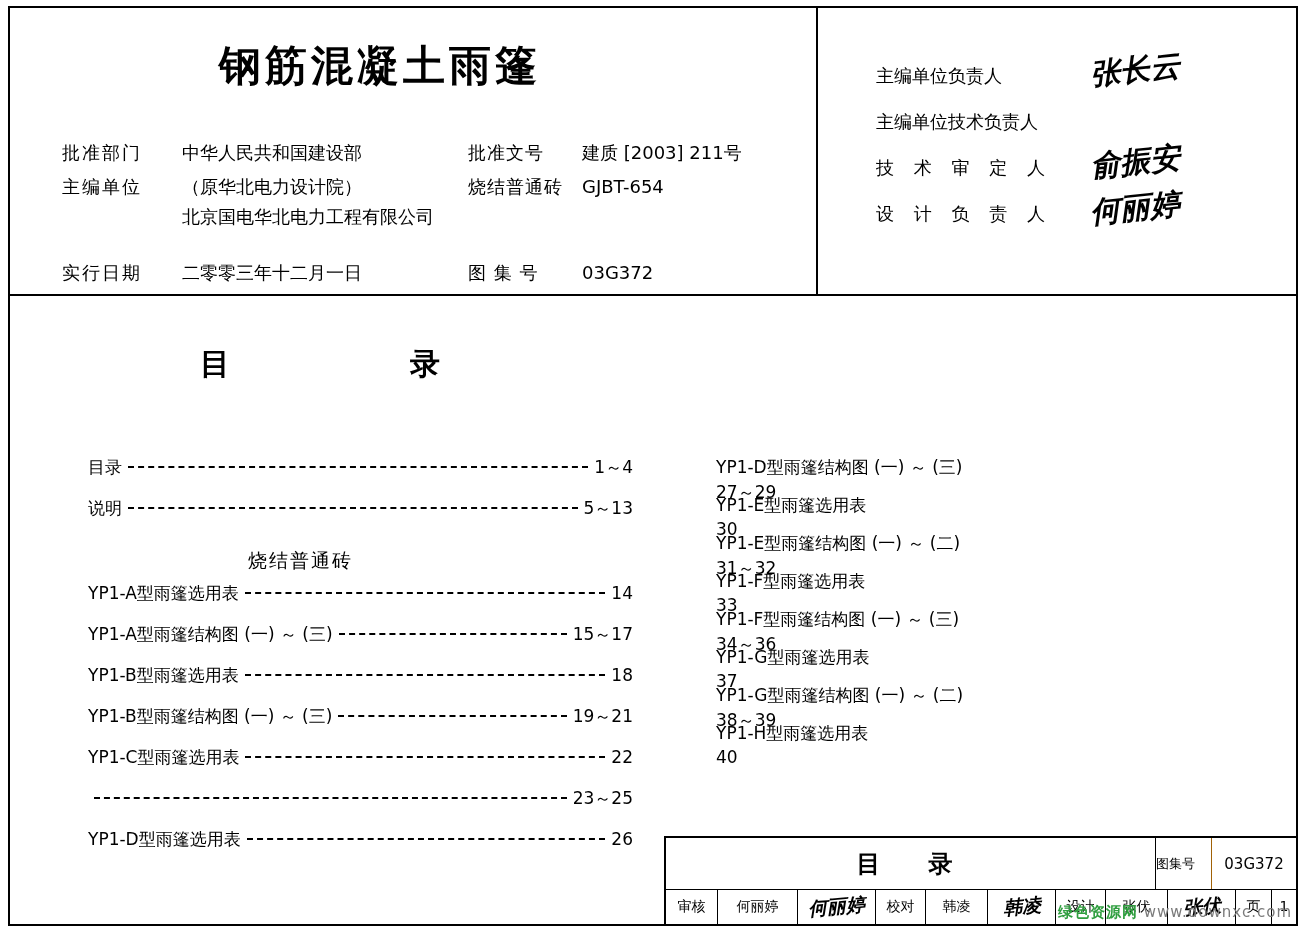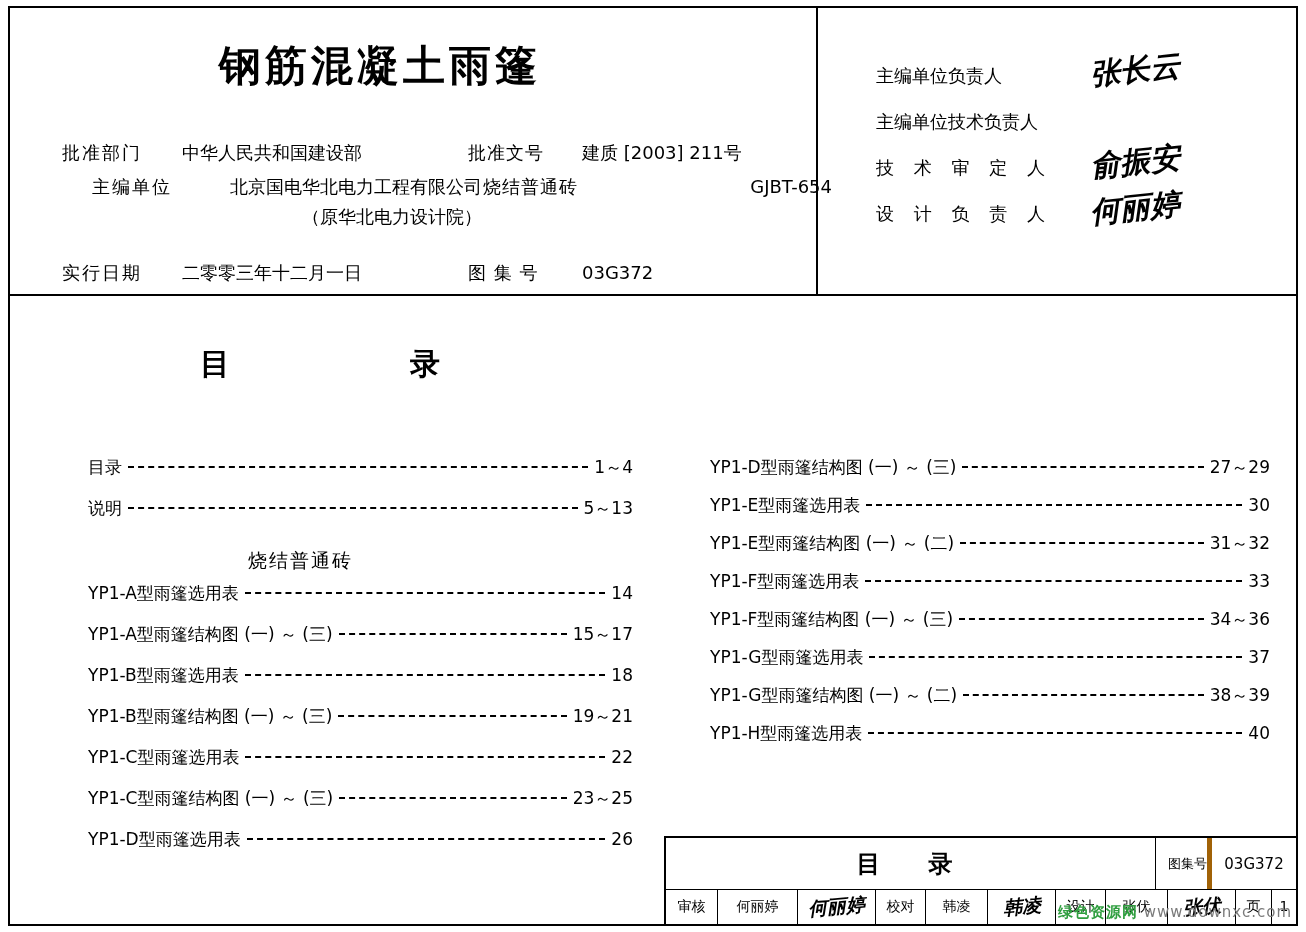--- a/index.html
+++ b/index.html
@@ -37,21 +37,21 @@
     position:absolute;left:0;top:30px;width:740px;
     text-align:center;
     font-family:"DejaVu Sans","Liberation Sans",sans-serif;
     font-size:42px;font-weight:bold;letter-spacing:4px;
   }
   .meta{
     position:absolute;left:52px;top:130px;width:740px;
     font-size:18px;line-height:30px;
   }
   .meta-row{position:relative;height:34px;}
-  .meta-row.tall{height:54px;text-align:right;}
+  .meta-row.tall{height:54px;}
   .m-label{position:absolute;left:0;top:0;width:110px;letter-spacing:2px;}
   .m-value{position:absolute;left:120px;top:0;width:300px;}
   .m-label2{position:absolute;left:406px;top:0;width:110px;letter-spacing:1px;}
   .m-value2{position:absolute;left:520px;top:0;width:250px;font-family:"DejaVu Sans","Liberation Sans",sans-serif;}
   .m-value .sub{display:block;}
   
   .sig-row{
     position:relative;height:46px;
     font-size:18px;
   }
@@ -94,42 +94,42 @@
     position:relative;top:-5px;
     border-bottom:2px dashed #000;
     height:1px;
   }
   .entry .pg{flex:0 0 auto;font-family:"DejaVu Sans","Liberation Sans",sans-serif;}
   .section-head{
     text-align:center;font-size:19px;font-weight:normal;
     height:44px;line-height:44px;letter-spacing:2px;
     padding-right:120px;
   }
-  .entry.tight{height:38px;}
+  .entry.tight{height:38px;flex-direction:column;}
   
   .titleblock{
     position:absolute;left:654px;bottom:0;right:0;height:88px;
     border-left:2px solid #000;border-top:2px solid #000;
     box-sizing:border-box;
   }
   .tb-main{
     position:absolute;left:0;top:0;right:140px;height:52px;
     border-bottom:1px solid #000;border-right:1px solid #000;
     box-sizing:border-box;
     text-align:center;font-size:24px;font-weight:bold;letter-spacing:12px;
     line-height:52px;
   }
   .tb-right-top{
     position:absolute;right:0;top:0;width:140px;height:52px;
     border-bottom:1px solid #000;box-sizing:border-box;
   }
   .tb-rt-label{
     position:absolute;left:0;top:0;width:56px;height:100%;
-    border-right:5px solid #a16207;box-sizing:border-box;
-    font-size:13px;text-align:right;line-height:52px;
+    border-right:1px solid #a16207;box-sizing:border-box;
+    font-size:13px;text-align:left;line-height:52px;
   }
   .tb-rt-value{
     position:absolute;left:56px;top:0;right:0;height:100%;
     font-size:15px;text-align:center;line-height:52px;
     font-family:"DejaVu Sans","Liberation Sans",sans-serif;
   }
   .tb-bottom{
     position:absolute;left:0;bottom:0;width:100%;height:35px;
   }
   .cell{
@@ -166,22 +166,22 @@
         <div class="meta-row">
           <span class="m-label">批准部门</span>
           <span class="m-value">中华人民共和国建设部</span>
           <span class="m-label2">批准文号</span>
           <span class="m-value2">建质 [2003] 211号</span>
         </div>
 
         <div class="meta-row tall">
           <span class="m-label">主编单位</span>
           <span class="m-value">
+            <span class="sub">（原华北电力设计院）</span>
             <span class="sub">北京国电华北电力工程有限公司</span>
-            <span class="sub">（原华北电力设计院）</span>
           </span>
           <span class="m-label2">烧结普通砖</span>
           <span class="m-value2">GJBT-654</span>
         </div>
 
         <div class="meta-row" style="margin-top:32px;">
           <span class="m-label">实行日期</span>
           <span class="m-value">二零零三年十二月一日</span>
           <span class="m-label2">图 集 号</span>
           <span class="m-value2">03G372</span>
@@ -261,21 +261,20 @@
         <span class="pg">19～21</span>
       </div>
 
       <div class="entry">
         <span class="t">YP1-C型雨篷选用表</span>
         <span class="dots"></span>
         <span class="pg">22</span>
       </div>
 
       <div class="entry">
-        <span class="t">YP1-C型雨篷结构图 (一) ～ (三)</span>
         <span class="dots"></span>
         <span class="pg">23～25</span>
       </div>
 
       <div class="entry">
         <span class="t">YP1-D型雨篷选用表</span>
         <span class="dots"></span>
         <span class="pg">26</span>
       </div>
 

